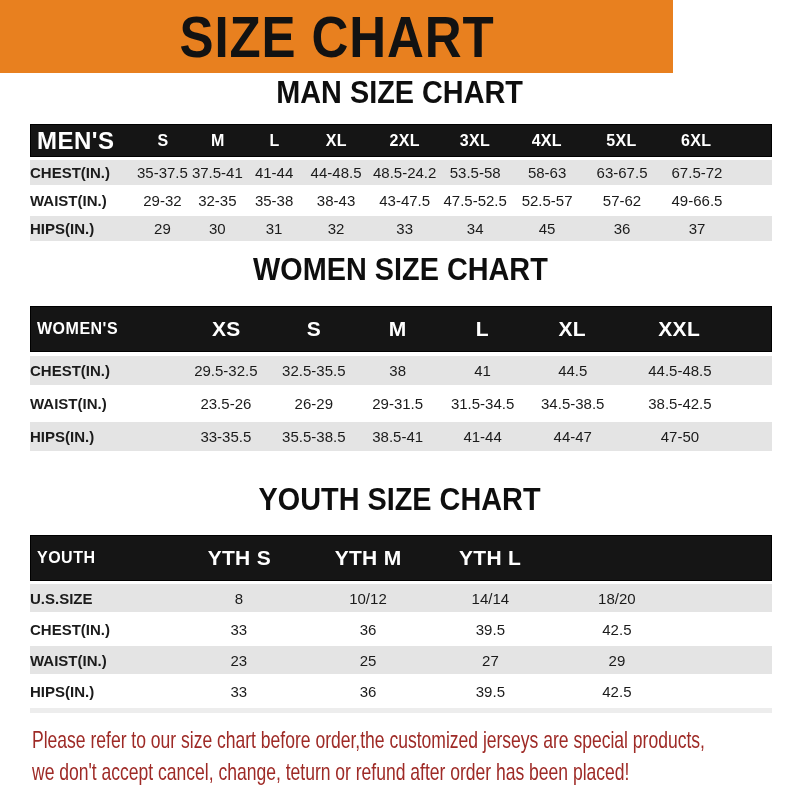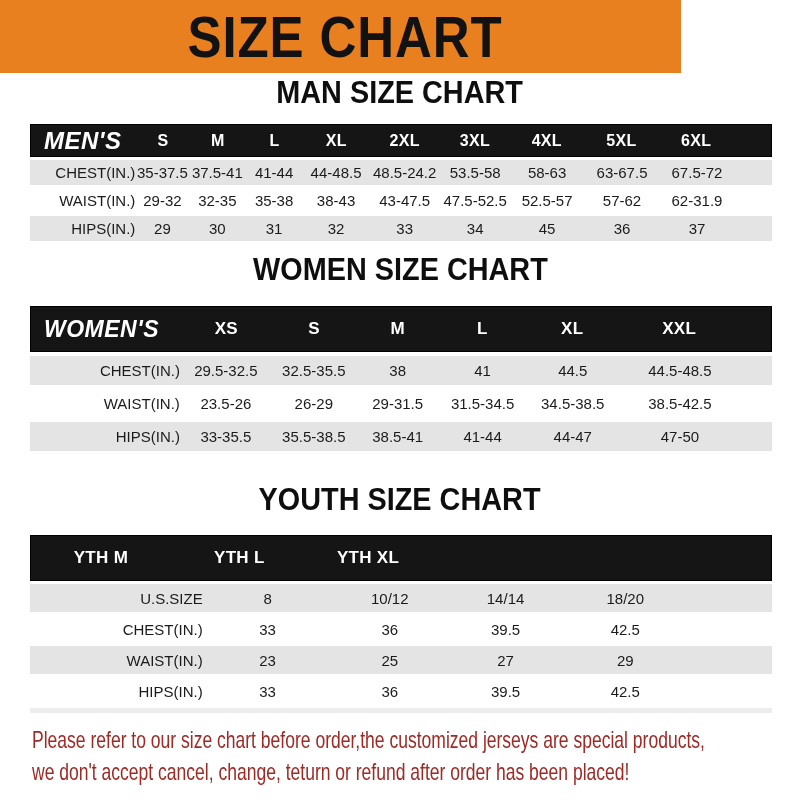--- a/index.html
+++ b/index.html
@@ -4,21 +4,21 @@
 <style>
   html, body { margin:0; padding:0; }
   body {
     width:800px; height:800px; background:#ffffff; overflow:hidden;
     font-family:"Liberation Sans", sans-serif;
     -webkit-font-smoothing:antialiased;
   }
   
   .banner {
     width:673px; height:73px; background:#E8801F;
-    display:flex; align-items:center; justify-content:center;padding-left:8px;
+    display:flex; align-items:center; justify-content:center;
   }
   .banner-title {
     display:inline-block; color:#121212; font-weight:bold; font-size:58px;
     letter-spacing:1px; transform:scaleX(0.88); transform-origin:center;
     line-height:1;
   }
   
   .section-heading {
     text-align:center; line-height:37px; margin:0; color:#0e0e0e;
   }
@@ -39,36 +39,36 @@
   .cols-women { display:grid; grid-template-columns:20.2% 12.4% 11.3% 11.3% 11.6% 12.7% 16.2%; }
   .cols-youth { display:grid; grid-template-columns:18.9% 18.5% 16.3% 16.7% 17.4%; }
 
   .t-header {
     background:#151515; color:#ffffff; align-items:center;
     border:1px solid #000; box-sizing:border-box;
   }
   .h-men   { height:33px; }
   .h-big   { height:46px; }
   .corner {
-    font-weight:bold; padding-left:13px; letter-spacing:0.5px; white-space:nowrap;font-style:italic;
+    font-weight:bold; padding-left:6px; letter-spacing:0.5px; white-space:nowrap;
   }
   .h-men .corner { font-size:24px; }
-  .h-big .corner { font-size:23px; }
+  .h-big .corner { font-size:16px; }
   .hcol { text-align:center; font-weight:600; letter-spacing:0.3px; }
   .h-men .hcol { font-size:16px; }
-  .h-big .hcol { font-size:17px; }
+  .h-big .hcol { font-size:21px; }
 
   .t-row {
     align-items:center; color:#1b1b1b; font-size:15px; background:#ffffff;
   }
   .t-row.alt { background:#E4E4E4; }
   .r-men   { height:25px; margin-top:3px; }
   .r-big   { height:29px; margin-top:4px; }
-  .r-youth { height:28px; margin-top:3px;padding-left:40px; }
-  .rlabel { text-align:right; white-space:nowrap; }
+  .r-youth { height:28px; margin-top:3px; }
+  .rlabel { text-align:left; white-space:nowrap;font-weight:bold; }
   .val    { text-align:center; white-space:nowrap; }
 
   .bottom-strip {
     width:742px; margin-left:30px; height:5px; background:#ededed; margin-top:0;
   }
   
   .note { margin:11px 0 0 32px; color:#9E2A26; }
   .note-line {
     font-size:24px; line-height:32px; white-space:nowrap;
     transform:scaleX(0.73); transform-origin:left center;
@@ -111,21 +111,21 @@
   <div class="t-row r-men cols-men">
     <div class="rlabel">WAIST(IN.)</div>
     <div class="val">29-32</div>
     <div class="val">32-35</div>
     <div class="val">35-38</div>
     <div class="val">38-43</div>
     <div class="val">43-47.5</div>
     <div class="val">47.5-52.5</div>
     <div class="val">52.5-57</div>
     <div class="val">57-62</div>
-    <div class="val">62-31.9</div>
+    <div class="val">49-66.5</div>
   </div>
   <div class="t-row r-men cols-men alt">
     <div class="rlabel">HIPS(IN.)</div>
     <div class="val">29</div>
     <div class="val">30</div>
     <div class="val">31</div>
     <div class="val">32</div>
     <div class="val">33</div>
     <div class="val">34</div>
     <div class="val">45</div>
@@ -172,23 +172,24 @@
     <div class="val">41-44</div>
     <div class="val">44-47</div>
     <div class="val">47-50</div>
   </div>
 </div>
 
 <h2 class="section-heading mt-youth"><span>YOUTH SIZE CHART</span></h2>
 
 <div class="size-table tbl-youth">
   <div class="t-header h-big cols-youth">
+    <div class="corner">YOUTH</div>
+    <div class="hcol">YTH S</div>
     <div class="hcol">YTH M</div>
     <div class="hcol">YTH L</div>
-    <div class="hcol">YTH XL</div>
   </div>
   <div class="t-row r-youth cols-youth alt">
     <div class="rlabel">U.S.SIZE</div>
     <div class="val">8</div>
     <div class="val">10/12</div>
     <div class="val">14/14</div>
     <div class="val">18/20</div>
   </div>
   <div class="t-row r-youth cols-youth">
     <div class="rlabel">CHEST(IN.)</div>

